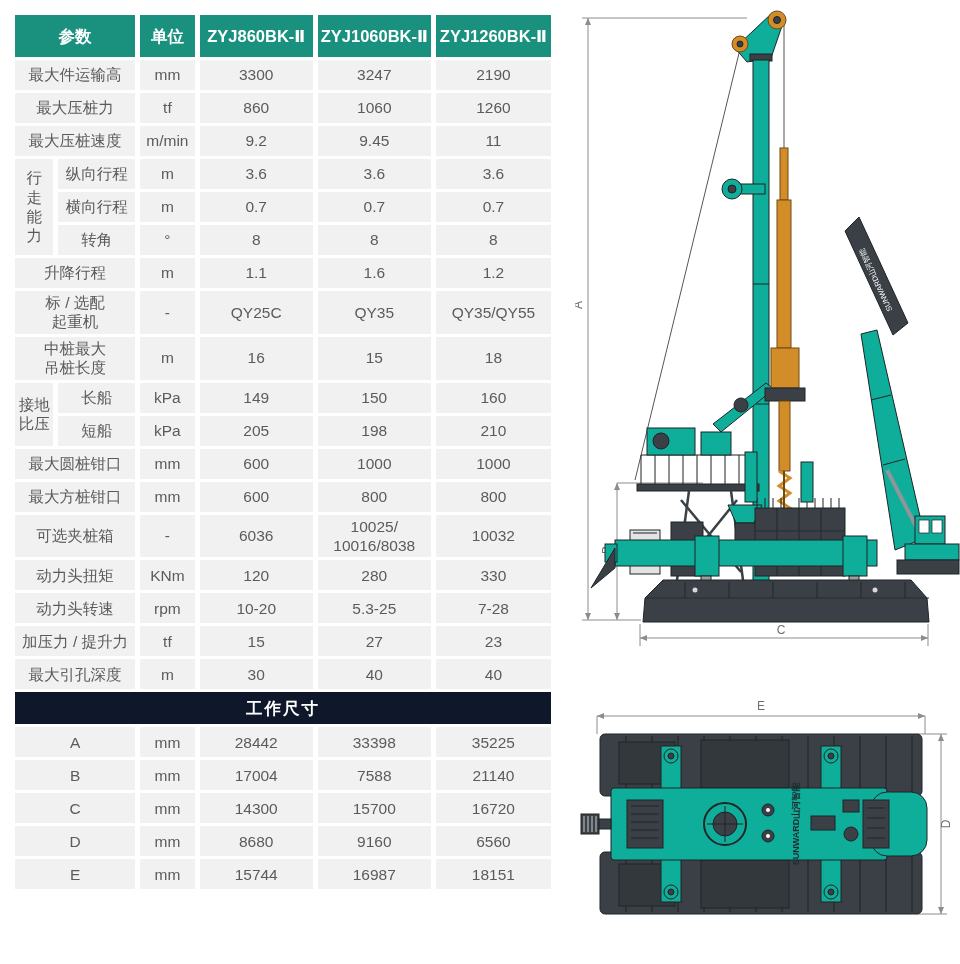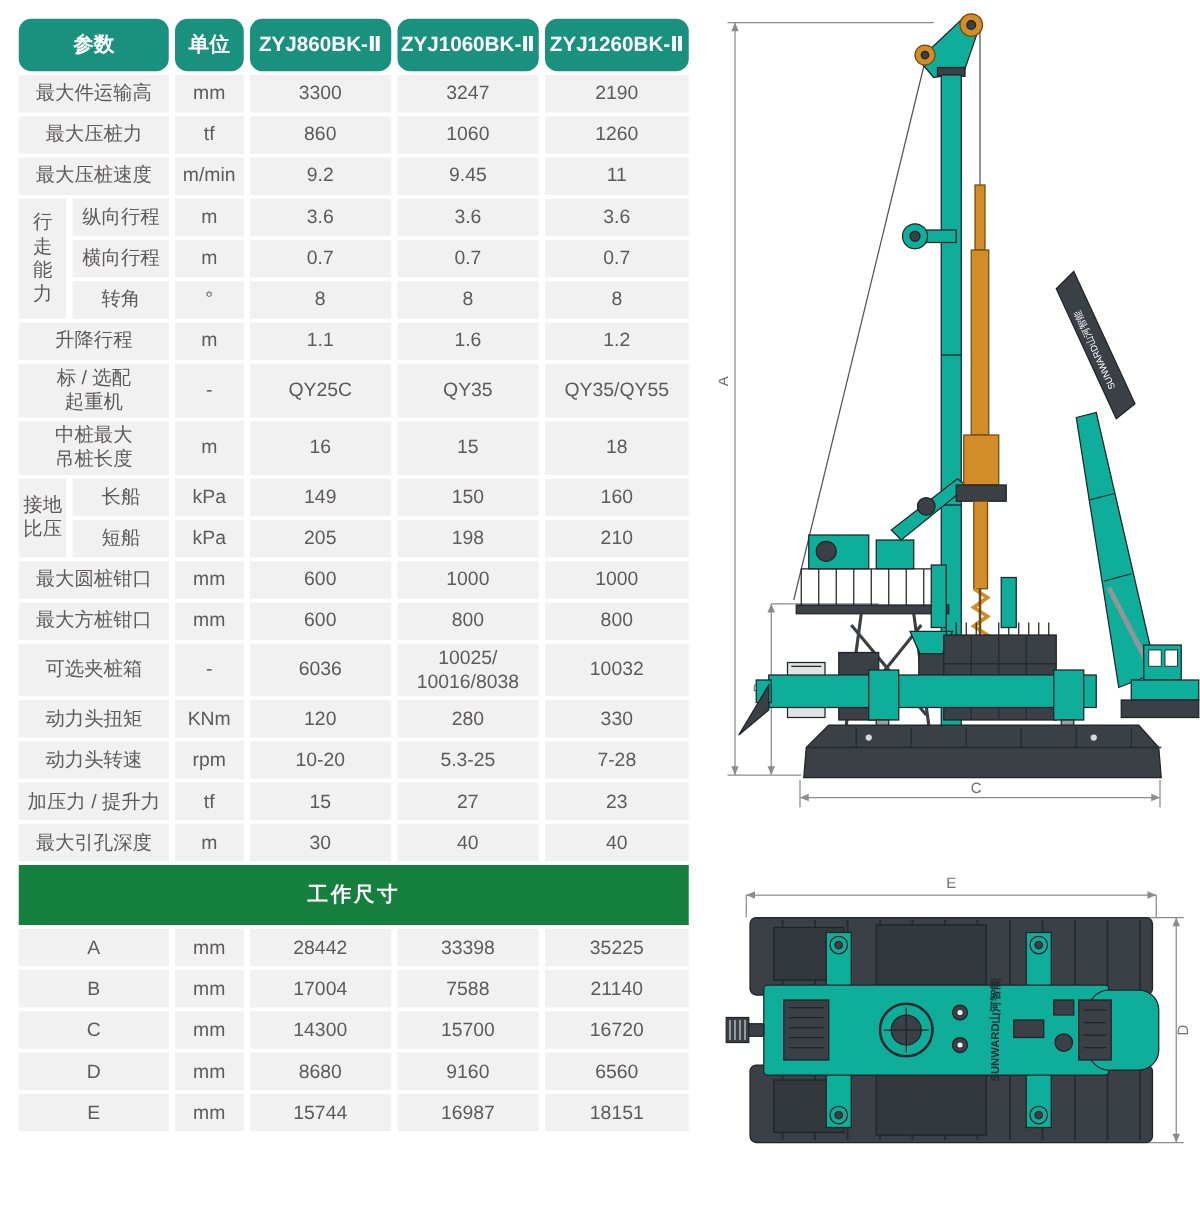--- a/index.html
+++ b/index.html
@@ -6,22 +6,22 @@
   body { background:#fff; font-family:"Liberation Sans","DejaVu Sans",sans-serif; }
   .page { position:relative; width:960px; height:964px; background:#fff; overflow:hidden; }
 
   
   .table-wrap { position:absolute; left:10px; top:12px; width:546px; }
   table.spec { border-collapse:separate; border-spacing:5px 3px; width:546px; table-layout:fixed; }
   table.spec td {
     background:#f2f1f1; color:#5d5a5a; text-align:center; vertical-align:middle;
     font-size:15.5px; height:30px; padding:2px 1px; line-height:1.25;
   }
-  table.spec td.head { background:#19917e; color:#fff; font-weight:bold; font-size:16.5px; height:42px;border-radius:10px; }
-  table.spec td.section { background:#15803d; color:#fff; font-weight:bold; font-size:16.5px; height:48px; letter-spacing:2px; }
+  table.spec td.head { background:#19917e; color:#fff; font-weight:bold; font-size:16.5px; height:42px; }
+  table.spec td.section { background:#0f172a; color:#fff; font-weight:bold; font-size:16.5px; height:32px; letter-spacing:2px; }
   td.param-cell, td.group-cell, td.value-cell, td.unit-cell { white-space:pre; }
   td.group-cell { font-size:15px; line-height:1.18; }
 
   
   .side-view { position:absolute; left:575px; top:0; width:385px; height:662px; }
   .top-view  { position:absolute; left:575px; top:688px; width:385px; height:274px; }
   svg { display:block; }
   .dim  { stroke:#8c8c8c; stroke-width:1; fill:none; }
   .dimf { fill:#8c8c8c; stroke:none; }
   .dimtxt { fill:#6f6f6f; font-size:12px; font-family:"Liberation Sans","DejaVu Sans",sans-serif; }

